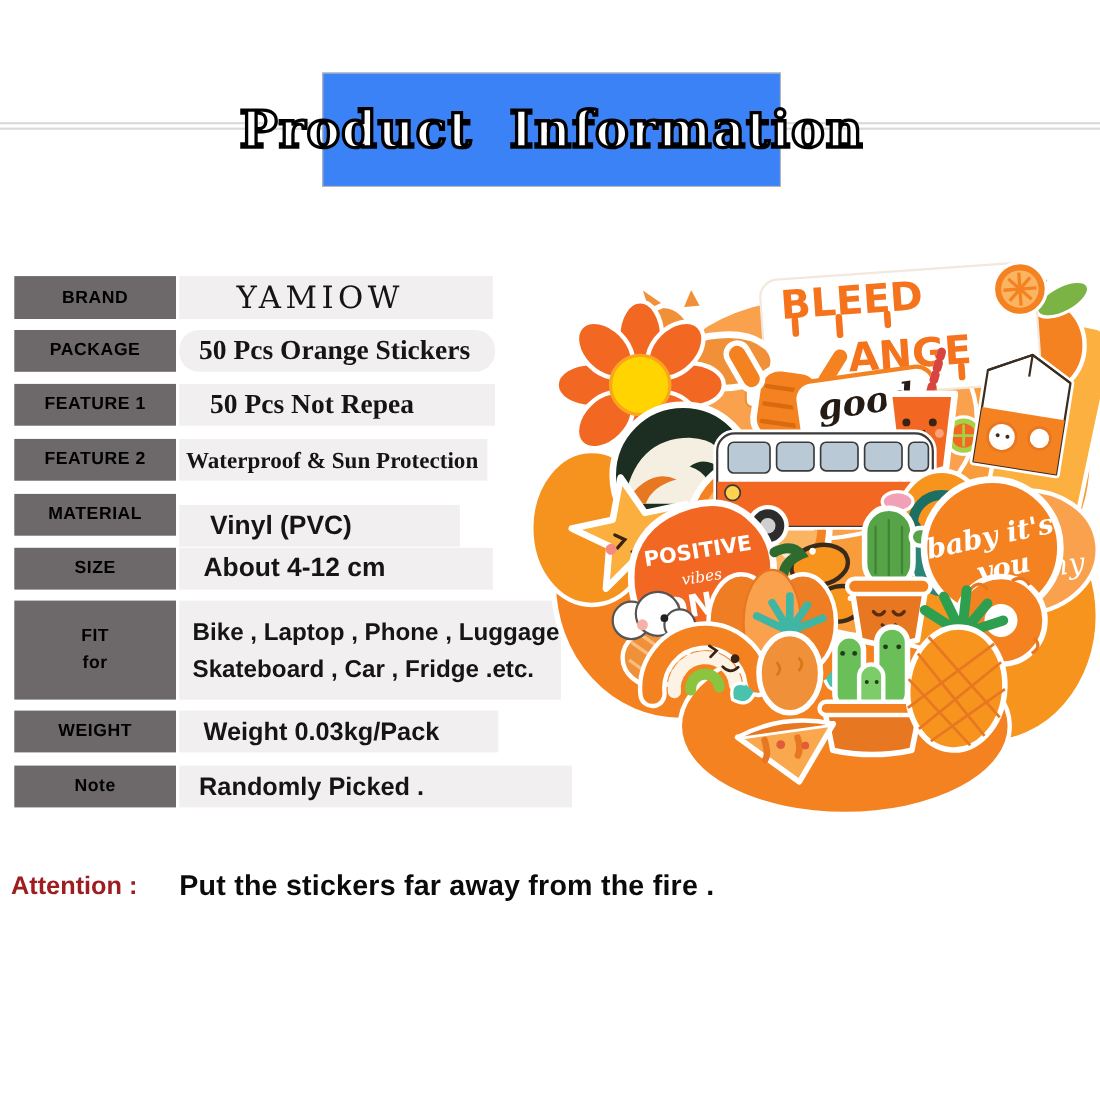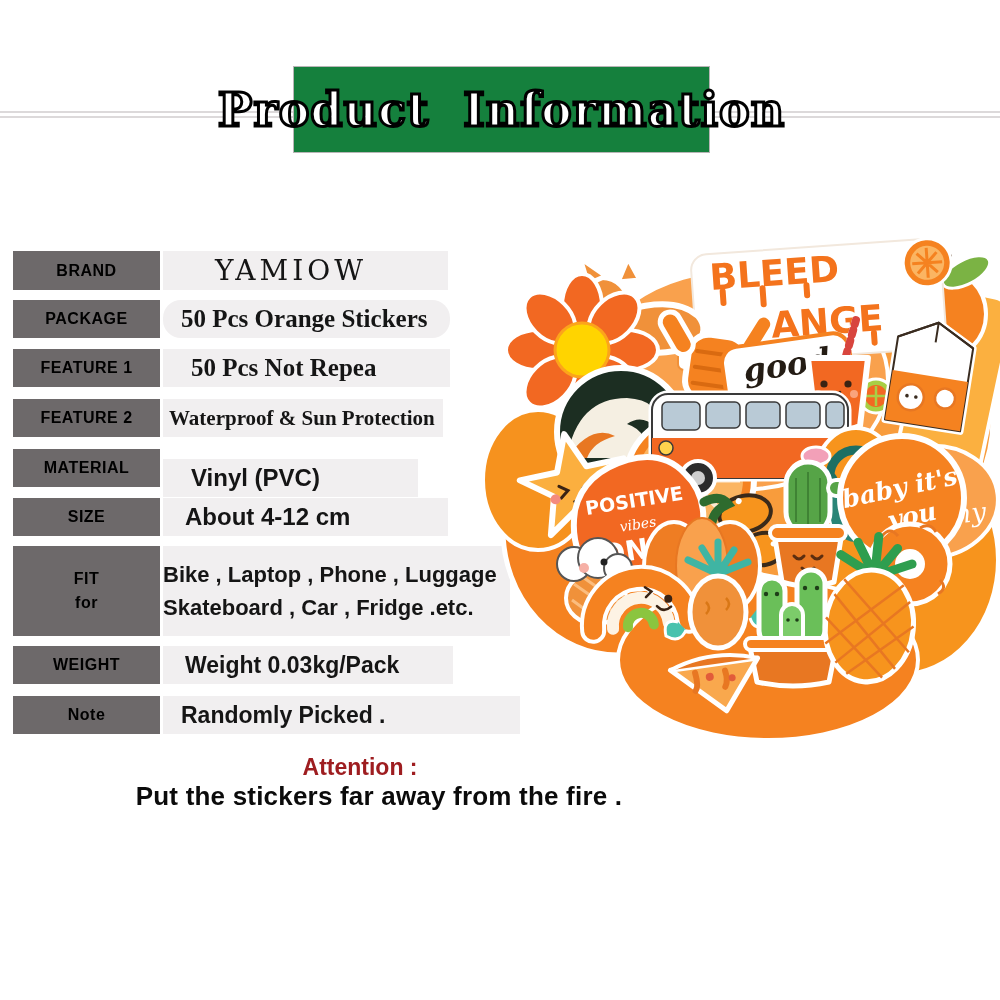--- a/index.html
+++ b/index.html
@@ -5,22 +5,22 @@
   * { margin: 0; padding: 0; box-sizing: border-box; }
   html, body { width: 1000px; height: 1000px; background: #ffffff; overflow: hidden; }
   body { font-family: "Liberation Sans", sans-serif; position: relative; }
 
   
   .rule-lines { position: absolute; left: 0; top: 111px; width: 1000px; height: 8px; }
   .rule-lines .ln { height: 2px; background: #dcd9da; width: 100%; }
   .rule-lines .ln + .ln { margin-top: 3px; }
 
   .title-box {
-    position: absolute; left: 293px; top: 66px; width: 417px; height: 87px;
-    background: #15803d; border: 1px solid #b8b5b6;
+    position: absolute; left: 293px; top: 66px; width: 417px; height: 104px;
+    background: #3b82f6; border: 1px solid #b8b5b6;
     display: flex; align-items: center; justify-content: center; gap: 34px;
   }
   .title-word {
     font-family: "DejaVu Serif", serif; font-weight: bold; font-size: 46px;
     color: #ffffff; -webkit-text-stroke: 3px #000000; letter-spacing: 1px;
     text-shadow: 0 0 1px #000;
   }
 
   
   .row { position: absolute; left: 0; }
@@ -36,26 +36,26 @@
   }
   .v-serif  { font-family: "Liberation Serif", serif; }
   .v-sans   { font-family: "Liberation Sans", sans-serif; font-weight: bold; }
 
   .val-brand    { font-size: 28px; letter-spacing: 4px; padding-left: 52px; font-weight: 500; font-family: "DejaVu Serif", serif; }
   .val-package  { font-size: 25px; font-weight: bold; padding-left: 18px; border-radius: 18px; }
   .val-feature1 { font-size: 25px; font-weight: bold; padding-left: 28px; }
   .val-feature2 { font-size: 21px; font-weight: 600; padding-left: 6px; }
   .val-material { font-size: 24px; padding-left: 28px; }
   .val-size     { font-size: 24px; padding-left: 22px; }
-  .val-fit      { font-size: 22px; line-height: 33px; }
+  .val-fit      { font-size: 22px; padding-left: 12px; line-height: 33px; }
   .val-weight   { font-size: 23px; padding-left: 22px; }
   .val-note     { font-size: 23px; padding-left: 18px; }
 
   
-  .attention { position: absolute; left: 10px; top: 754px; width: 700px; height: 34px; display: flex; align-items: center; flex-direction: column; }
+  .attention { position: absolute; left: 10px; top: 788px; width: 700px; height: 34px; display: flex; align-items: center; }
   .attention .att-label { color: #9e1d20; font-weight: bold; font-size: 23px; }
   .attention .att-text  { color: #0b0b0b; font-weight: bold; font-size: 26px; margin-left: 38px; letter-spacing: 0.2px; }
 
   
   .collage { position: absolute; left: 478px; top: 230px; width: 522px; height: 545px; }
   svg text { user-select: none; }
 </style>
 </head>
 <body>
 

